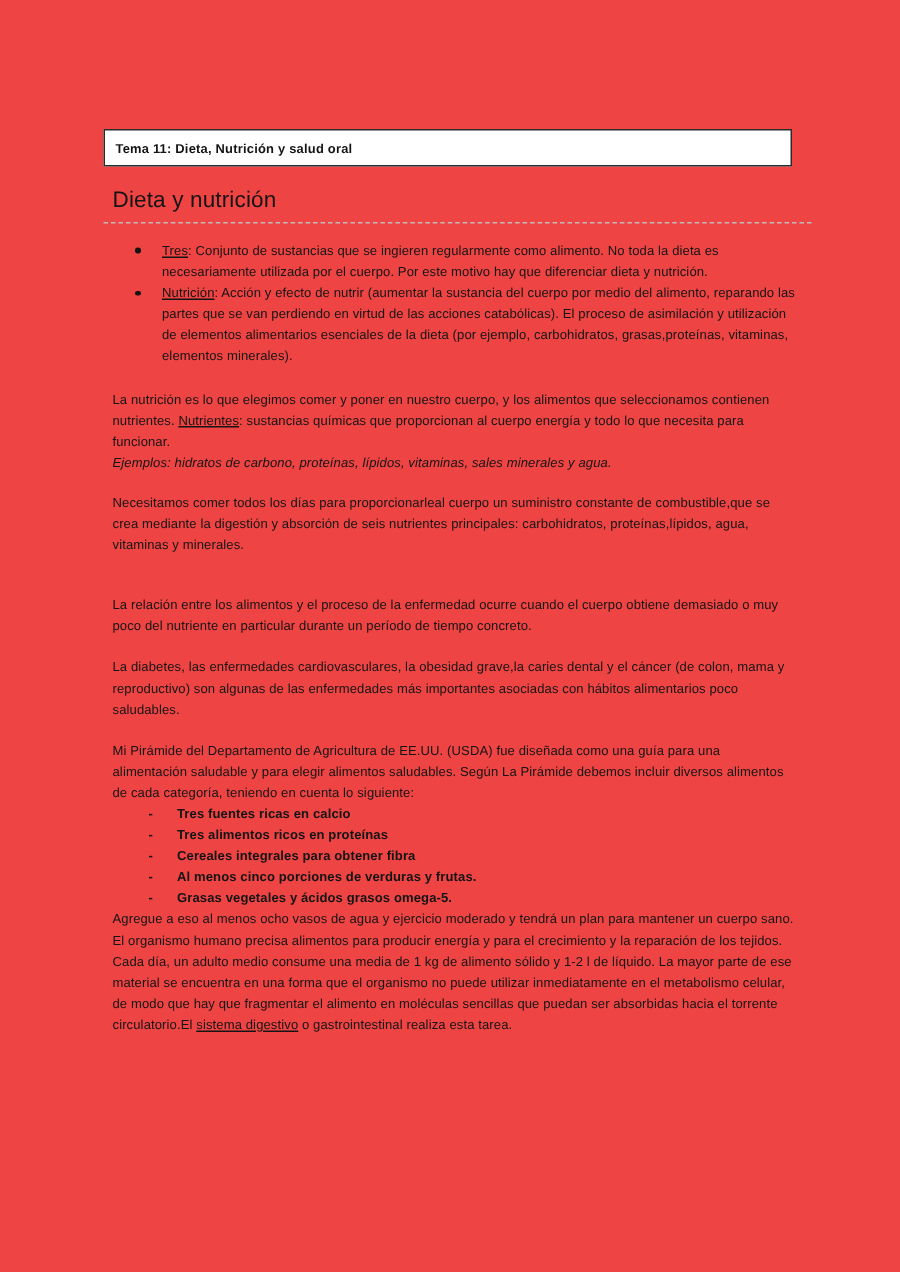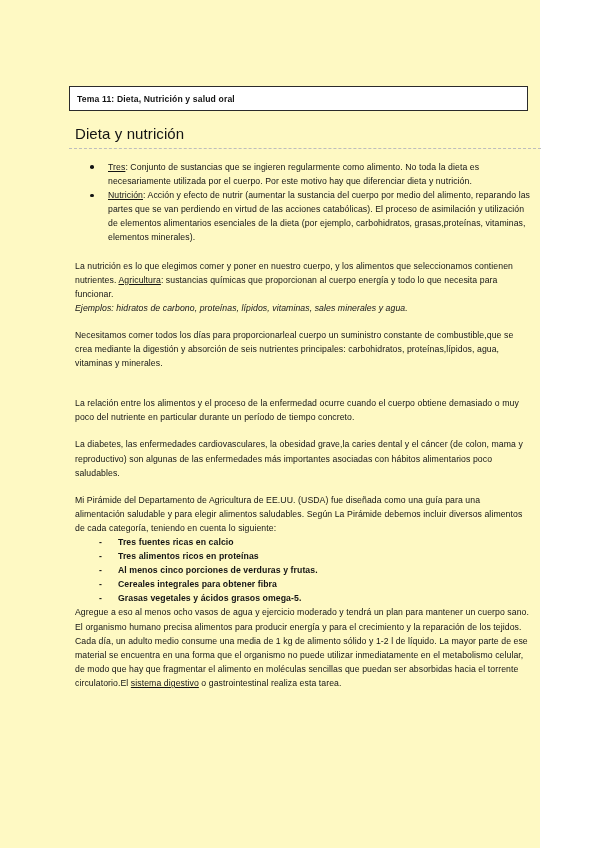--- a/index.html
+++ b/index.html
@@ -10,23 +10,23 @@
   body {
     width: 600px;
     height: 848px;
     font-family: "Liberation Sans", sans-serif;
     color: #1a1a1a;
     -webkit-font-smoothing: antialiased;
   }
 
   .page {
     position: relative;
-    width: 540px;
+    width: 600px;
     height: 848px;
-    background: #fef9c3;
+    background: #ef4444;
     box-sizing: border-box;
   }
 
   
   .title-box {
     position: absolute;
     left: 69px;
     top: 86px;
     width: 459px;
     height: 25px;
@@ -151,21 +151,21 @@
 
   <div class="content">
 
     <ul class="bullets">
       <li><span class="u">Tres</span><span>: Conjunto de sustancias que se ingieren regularmente como alimento. No toda la dieta es necesariamente utilizada por el cuerpo. Por este motivo hay que diferenciar dieta y nutrición.</span></li>
       <li><span class="u">Nutrición</span><span>: Acción y efecto de nutrir (aumentar la sustancia del cuerpo por medio del alimento, reparando las partes que se van perdiendo en virtud de las acciones catabólicas). El proceso de asimilación y utilización de elementos alimentarios esenciales de la dieta (por ejemplo, carbohidratos, grasas,proteínas, vitaminas, elementos minerales).</span></li>
     </ul>
 
     <div class="gap-lg"></div>
 
-    <p class="para"><span>La nutrición es lo que elegimos comer y poner en nuestro cuerpo, y los alimentos que seleccionamos contienen nutrientes. </span><span class="u">Agricultura</span><span>: sustancias químicas que proporcionan al cuerpo energía y todo lo que necesita para funcionar.</span></p>
+    <p class="para"><span>La nutrición es lo que elegimos comer y poner en nuestro cuerpo, y los alimentos que seleccionamos contienen nutrientes. </span><span class="u">Nutrientes</span><span>: sustancias químicas que proporcionan al cuerpo energía y todo lo que necesita para funcionar.</span></p>
 
     <p class="para it">Ejemplos: hidratos de carbono, proteínas, lípidos, vitaminas, sales minerales y agua.</p>
 
     <div class="gap-md"></div>
 
     <p class="para">Necesitamos comer todos los días para proporcionarleal cuerpo un suministro constante de combustible,que se crea mediante la digestión y absorción de seis nutrientes principales: carbohidratos, proteínas,lípidos, agua, vitaminas y minerales.</p>
 
     <div class="gap-md"></div>
 
 
@@ -177,22 +177,22 @@
 
     <p class="para">La diabetes, las enfermedades cardiovasculares, la obesidad grave,la caries dental y el cáncer (de colon, mama y reproductivo) son algunas de las enfermedades más importantes asociadas con hábitos alimentarios poco saludables.</p>
 
     <div class="gap-md"></div>
 
     <p class="para">Mi Pirámide del Departamento de Agricultura de EE.UU. (USDA) fue diseñada como una guía para una alimentación saludable y para elegir alimentos saludables. Según La Pirámide debemos incluir diversos alimentos de cada categoría, teniendo en cuenta lo siguiente:</p>
 
     <ul class="dashes">
       <li>Tres fuentes ricas en calcio</li>
       <li>Tres alimentos ricos en proteínas</li>
+      <li>Cereales integrales para obtener fibra</li>
       <li>Al menos cinco porciones de verduras y frutas.</li>
-      <li>Cereales integrales para obtener fibra</li>
       <li>Grasas vegetales y ácidos grasos omega-5.</li>
     </ul>
 
     <p class="para">Agregue a eso al menos ocho vasos de agua y ejercicio moderado y tendrá un plan para mantener un cuerpo sano.</p>
 
     <p class="para"><span>El organismo humano precisa alimentos para producir energía y para el crecimiento y la reparación de los tejidos. Cada día, un adulto medio consume una media de 1 kg de alimento sólido y 1-2 l de líquido. La mayor parte de ese material se encuentra en una forma que el organismo no puede utilizar inmediatamente en el metabolismo celular, de modo que hay que fragmentar el alimento en moléculas sencillas que puedan ser absorbidas hacia el torrente circulatorio.El </span><span class="u">sistema digestivo</span><span> o gastrointestinal realiza esta tarea.</span></p>
 
   </div>
 </div>
 

